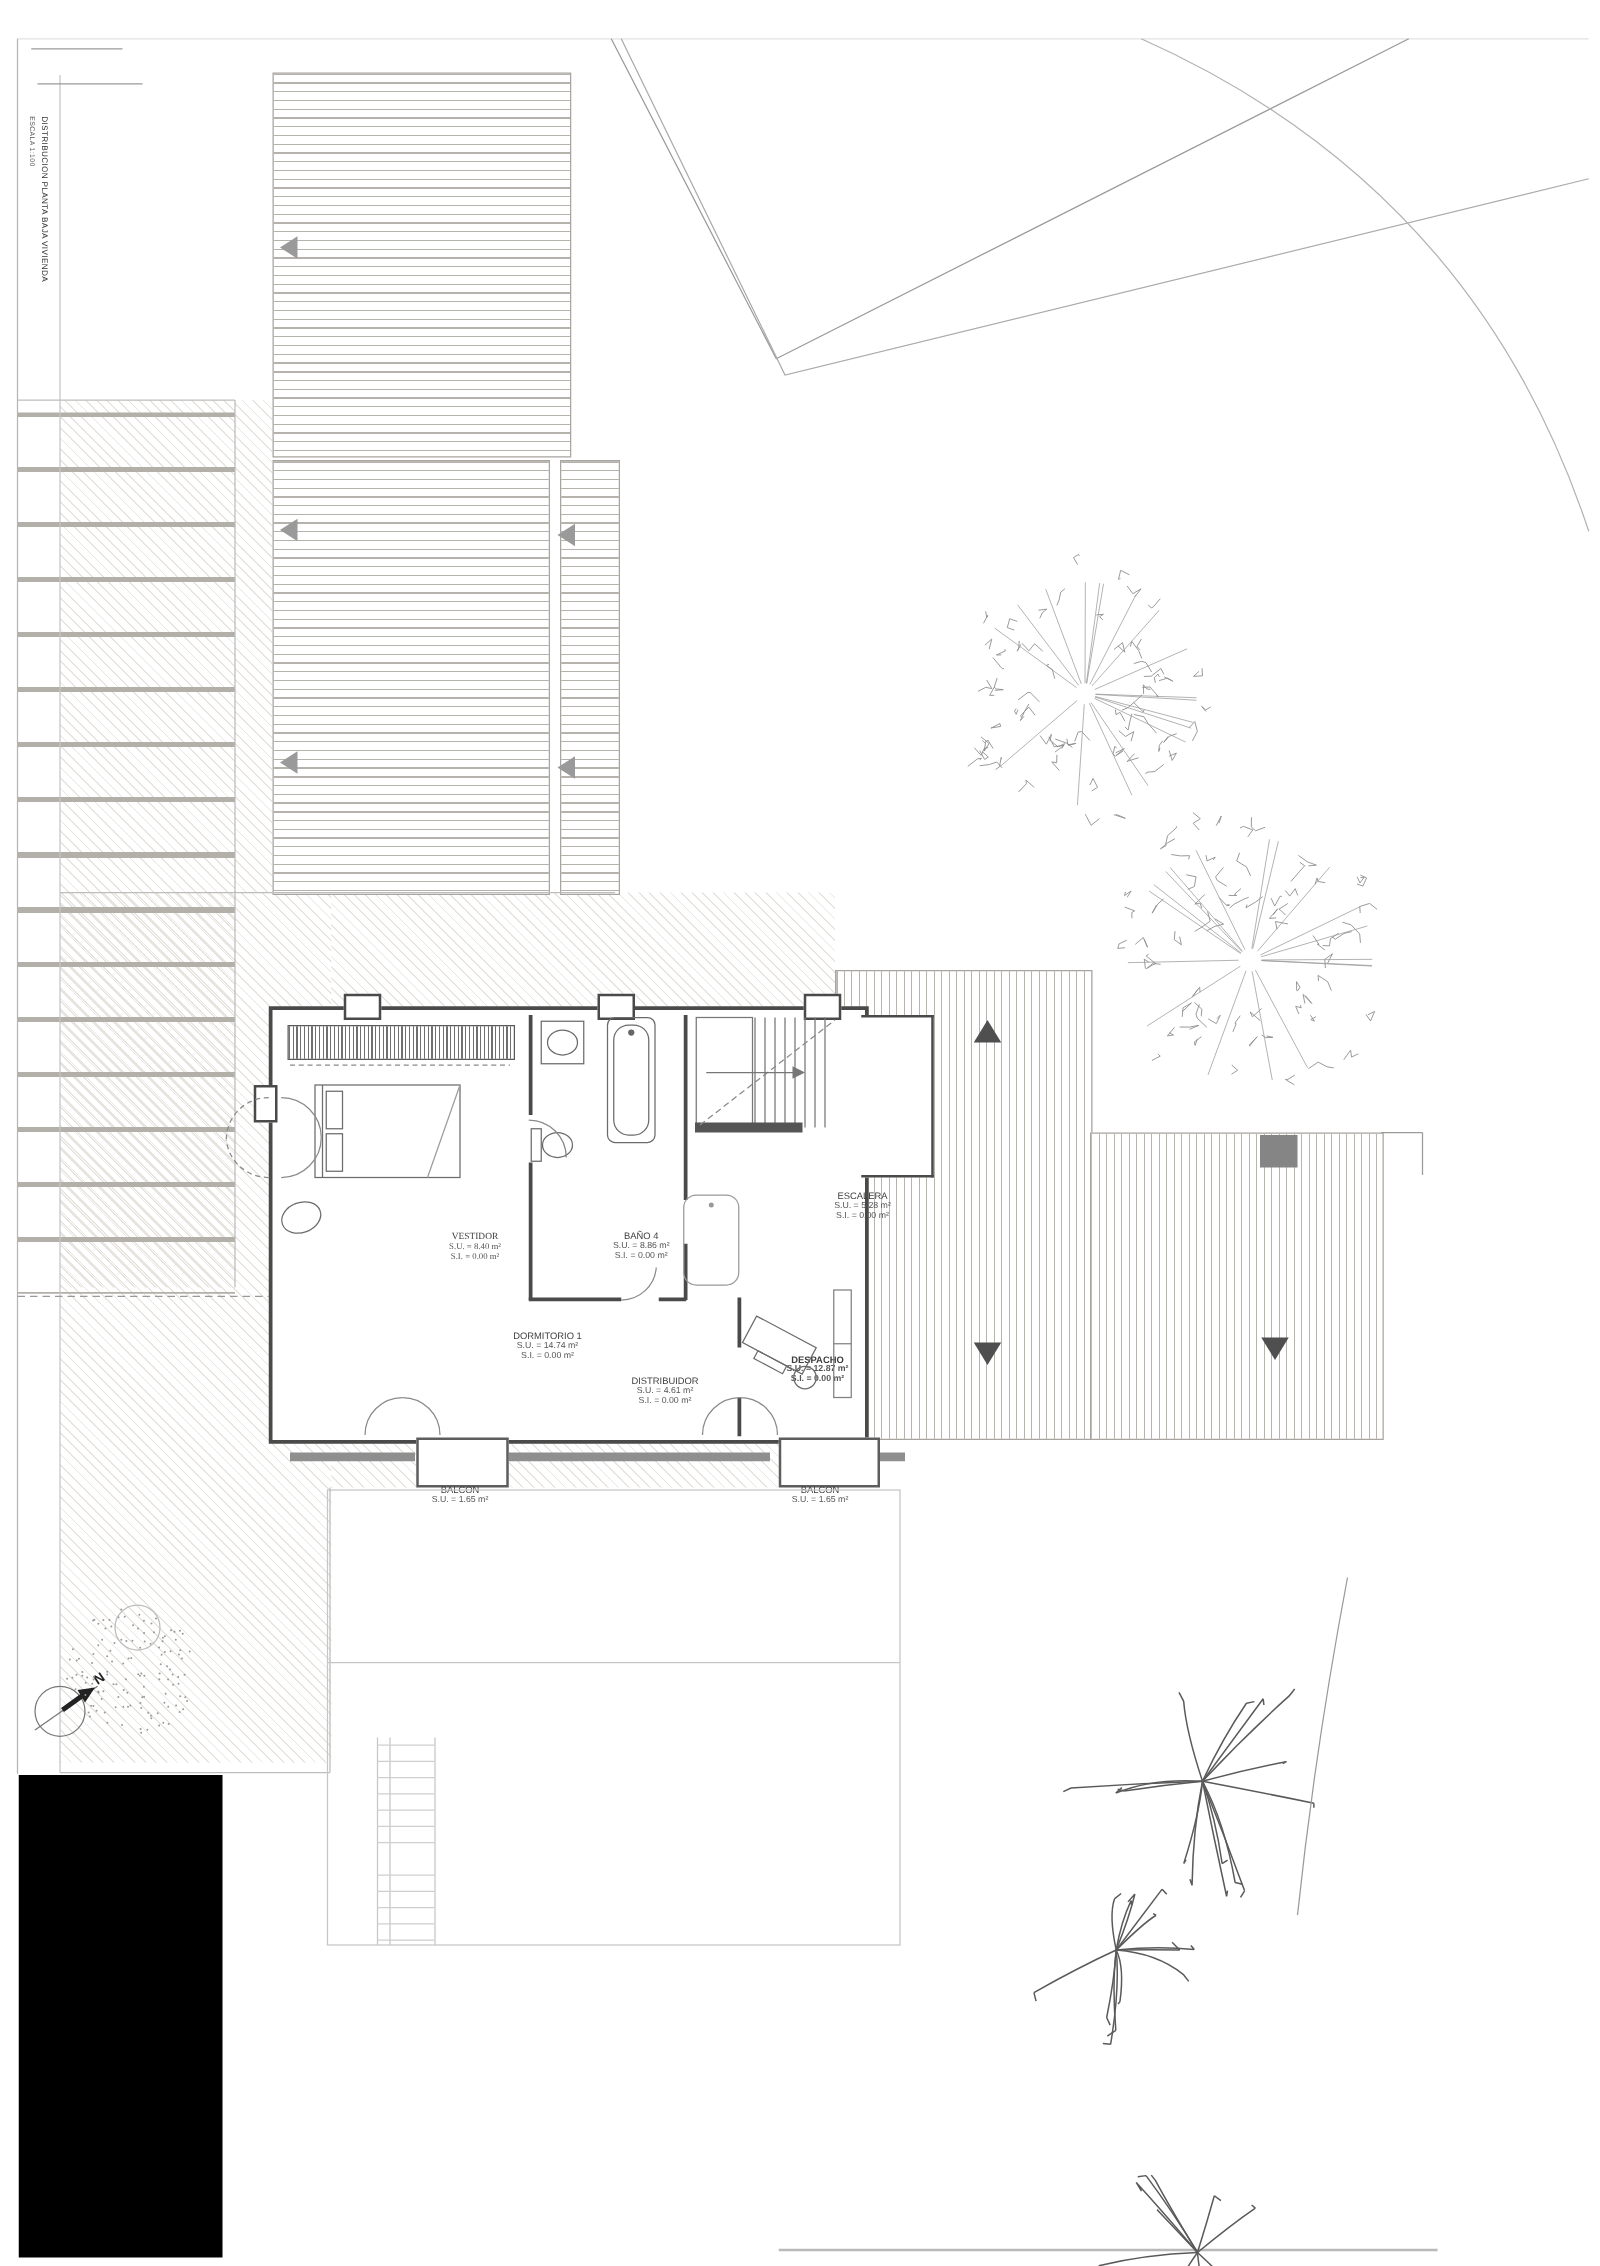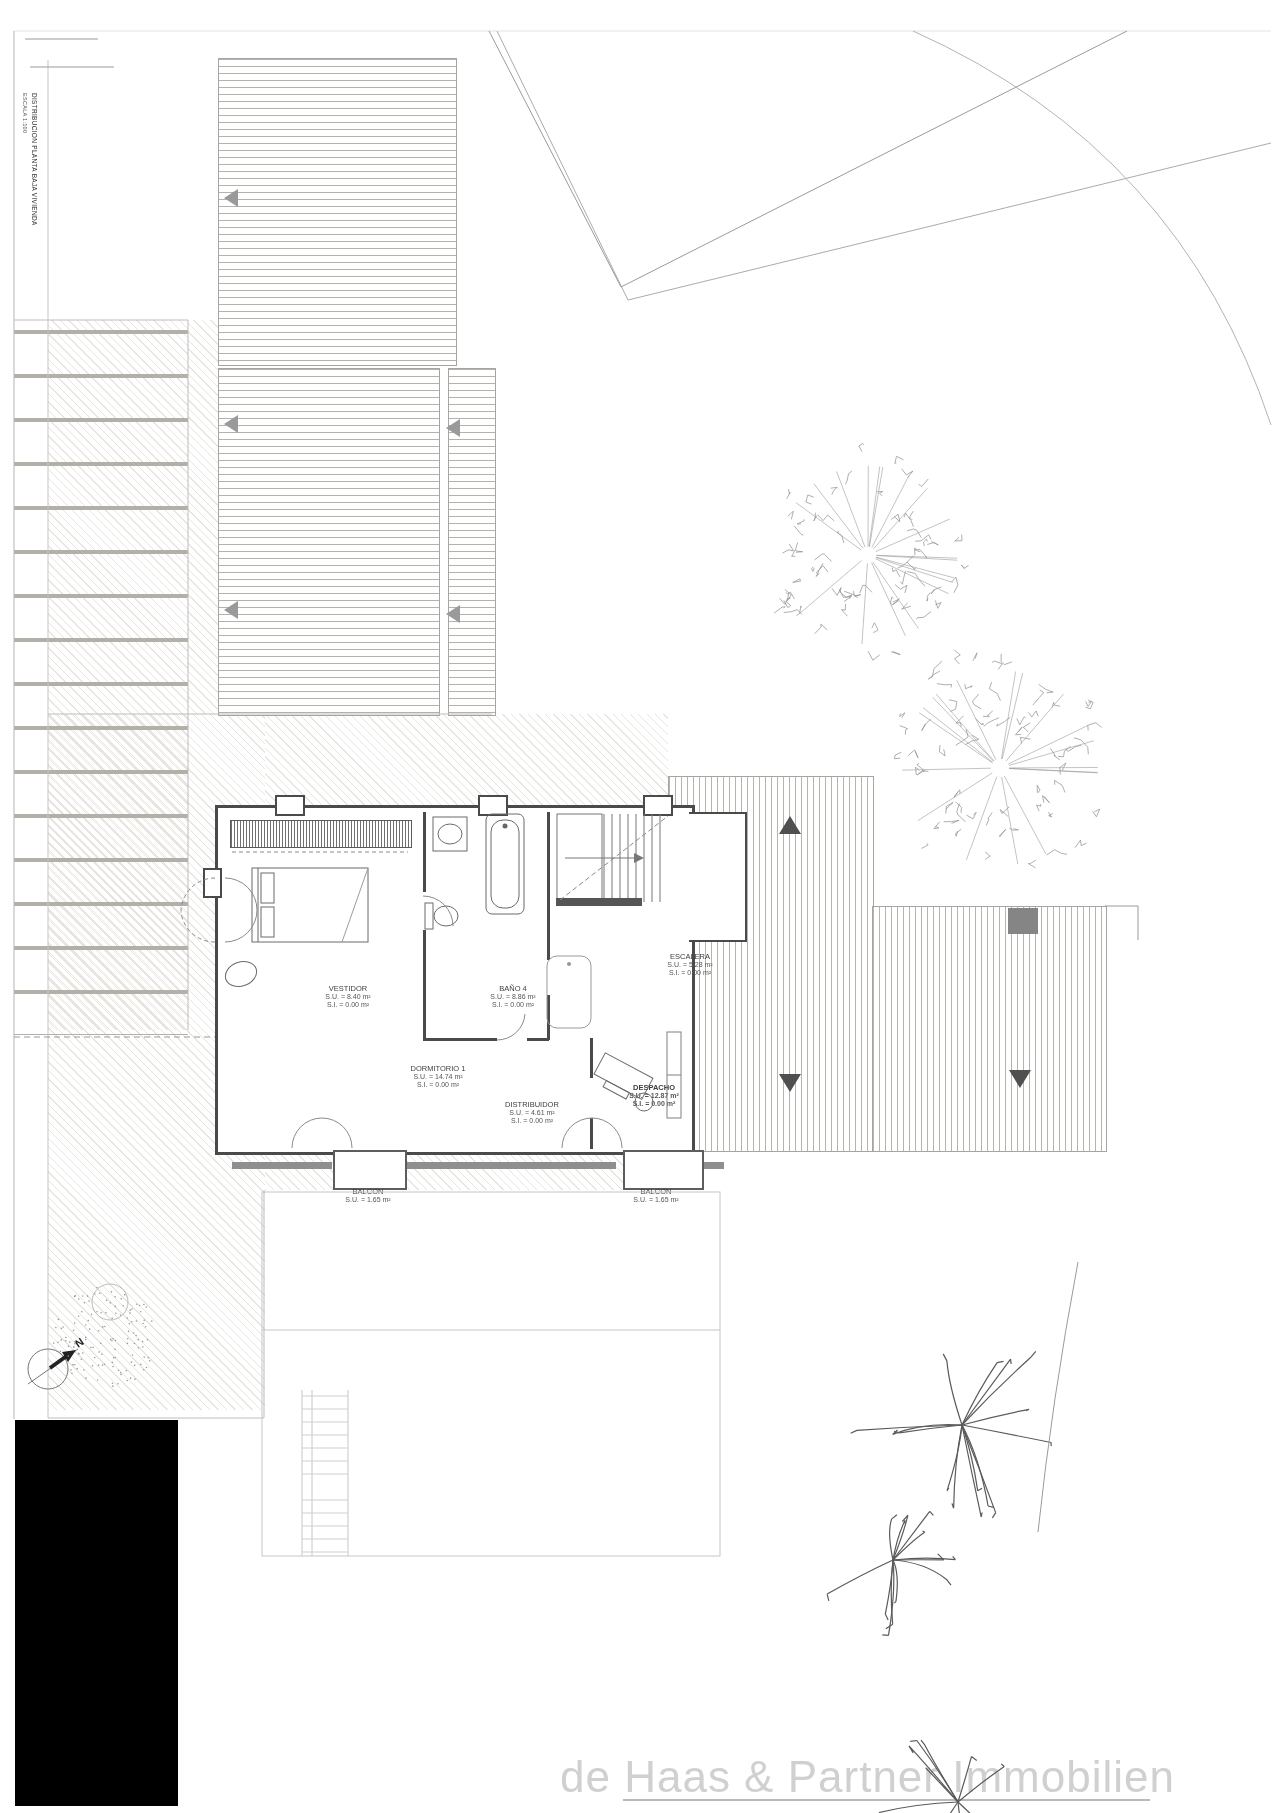--- a/index.html
+++ b/index.html
@@ -78,21 +78,21 @@
   <div class="abs balcony" style="left:333px;top:1150px;width:70px;height:36px;"></div>
   <div class="abs balcony" style="left:623px;top:1150px;width:77px;height:36px;"></div>
 
   <div id="blackbox" class="abs" style="left:15px;top:1420px;width:163px;height:386px;"></div>
 
   <div id="side-title">
     <div>DISTRIBUCION PLANTA BAJA VIVIENDA</div>
     <div class="scale">ESCALA 1:100</div>
   </div>
 
-  <div class="room-label" style="left:348px;top:997px;">
+  <div class="room-label" style="left:380px;top:997px;font-family:Liberation Serif, serif;">
     <div class="nm">VESTIDOR</div>
     <div class="val">S.U. = 8.40 m²</div>
     <div class="val">S.I. = 0.00 m²</div>
   </div>
   <div class="room-label" style="left:438px;top:1077px;">
     <div class="nm">DORMITORIO 1</div>
     <div class="val">S.U. = 14.74 m²</div>
     <div class="val">S.I. = 0.00 m²</div>
   </div>
   <div class="room-label" style="left:513px;top:997px;">
@@ -117,21 +117,20 @@
   </div>
   <div class="room-label" style="left:368px;top:1196px;">
     <div class="nm">BALCON</div>
     <div class="val">S.U. = 1.65 m²</div>
   </div>
   <div class="room-label" style="left:656px;top:1196px;">
     <div class="nm">BALCON</div>
     <div class="val">S.U. = 1.65 m²</div>
   </div>
 
-  <div id="watermark">de Haas &amp; Partner Immobilien</div>
 
   <svg id="linework" width="1280" height="1813" viewBox="0 0 1280 1813">
 
     <g stroke="#c9c9c9" fill="none">
       <path d="M14,31 H1271" stroke="#e2e2e2"></path>
       <path d="M14,31 V1419" stroke="#b5b5b5"></path>
       <path d="M48,60 V1418" stroke="#c5c5c5"></path>
       <path d="M25,39 H98 M30,67 H114" stroke="#9a9a9a"></path>
       <path d="M48,714 H492 M188,320 V1030 M14,320 H188 M48,1418 H264 M264,1190 V1418" stroke="#bdbdbd"></path>
     </g>

